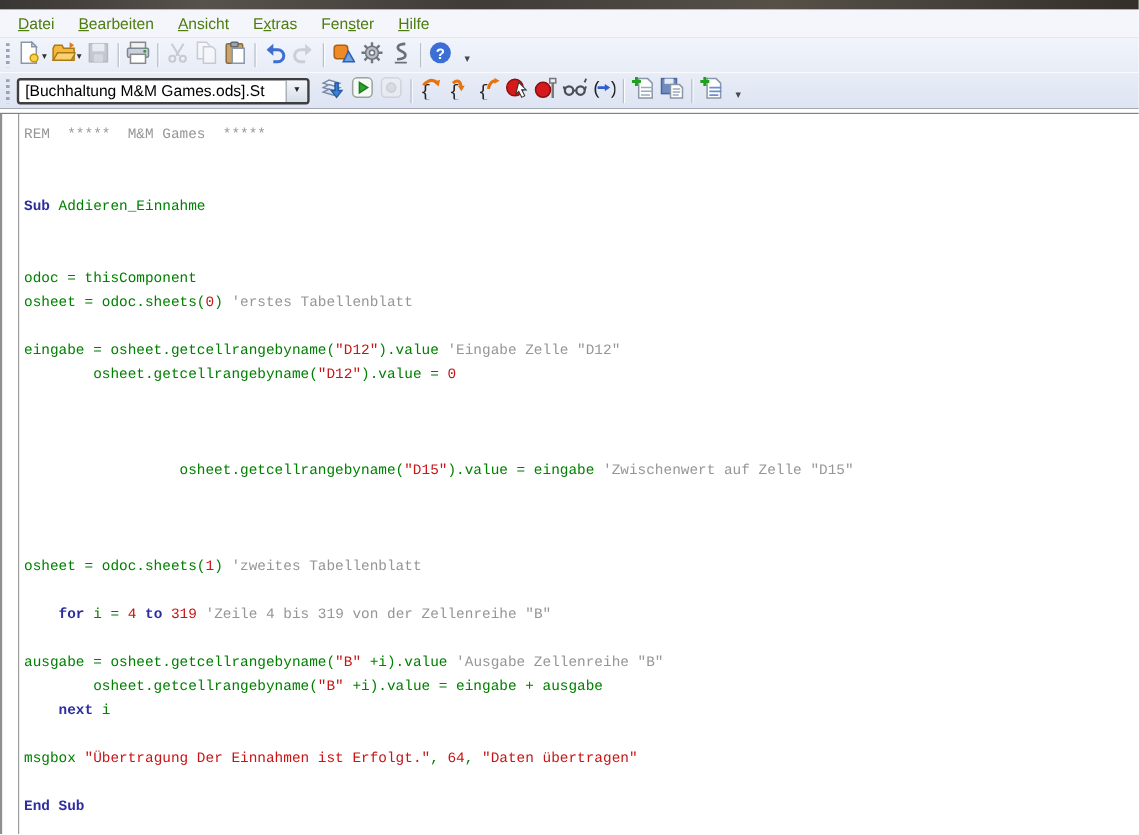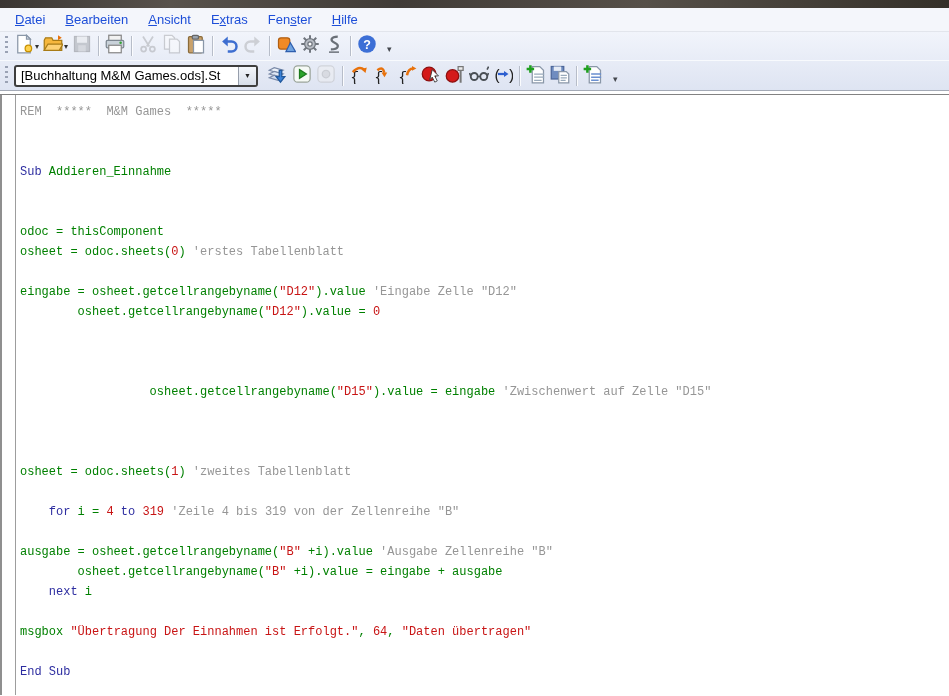--- a/index.html
+++ b/index.html
@@ -1,39 +1,39 @@
 <!DOCTYPE html>
 <html style="--kw: #2d2da0; --id: #008000; --num: #c81414; --str: #c81414; --cm: #969696;"><head>
 <meta charset="utf-8">
 <style>
   html,body{margin:0;padding:0;}
   body{width:949px;height:696px;overflow:hidden;font-family:"Liberation Sans",sans-serif;background:#fff;}
   .titlebar-strip{height:8px;background:linear-gradient(90deg,#3a3633,#58524c 18%,#403b37 42%,#565049 68%,#343029);}
   .menubar{height:23px;background:#f4f6fb;display:flex;align-items:center;padding-left:5px;border-bottom:1px solid #e2e5ec;}
-  .menu-item{padding:3px 10px;font-size:13px;color:#1d4ed8;cursor:default;}
+  .menu-item{padding:3px 10px;font-size:13px;color:#4d7c0f;cursor:default;}
   .menu-item u{text-decoration:underline;}
   .toolbars{background:linear-gradient(#f1f4fb,#dee4f2);border-bottom:1px solid #a4aab6;}
   .toolbar{height:28px;display:flex;align-items:center;padding:0 3px;}
   .toolbar.second{height:29px;border-top:1px solid #f8fafd;}
   .grip{width:3px;height:20px;margin:0 4px 0 2px;background:repeating-linear-gradient(#9aa2b4 0 2px,rgba(0,0,0,0) 2px 5px);}
   .tb-btn{width:24px;height:24px;display:flex;align-items:center;justify-content:center;border-radius:2px;}
   .tb-btn svg{width:20px;height:20px;}
   .tb-btn.disabled{opacity:.42;filter:grayscale(85%);}
   .dd{font-size:8px;color:#333;margin:0 2px 0 -1px;}
   .sep{width:1px;height:20px;background:#b7bdc9;box-shadow:1px 0 0 #fbfcfe;margin:0 4px;}
   .overflow{font-size:9px;color:#44484e;margin-left:5px;padding:6px 3px 0 3px;}
   .combo{display:flex;align-items:stretch;height:22px;width:244px;border:2px solid #3e3e3e;border-radius:3px;background:#fff;margin:0 8px 0 2px;overflow:hidden;box-sizing:border-box;}
   .combo-text{flex:1;font-size:13px;line-height:18px;padding:0 1px 0 5px;white-space:nowrap;overflow:hidden;color:#000;}
   .combo-btn{width:17px;background:linear-gradient(#f3f6fa,#d7dee9);border-left:1px solid #969eab;display:flex;align-items:center;justify-content:center;font-size:7px;color:#222;}
   .window-gap{height:3px;background:#fff;border-bottom:1px solid #828282;}
   .editor{display:flex;height:600px;background:#fff;border-left:2px solid #8f8f8f;box-sizing:border-box;}
   .gutter{width:13px;background:#fff;border-right:1px solid #9d9d9d;}
   .code{flex:1;padding:7px 0 0 4px;font-family:"Liberation Mono","DejaVu Sans Mono",monospace;font-size:12px;line-height:20px;white-space:pre;overflow:hidden;color:var(--id);}
   .cl{height:20px;}
-  .kw{color:var(--kw);}
+  .kw{color:var(--kw);font-weight:bold;}
   .id{color:var(--id);}
   .num{color:var(--num);}
   .str{color:var(--str);}
   .cm{color:var(--cm);}
 </style>
 </head>
 <body>
 
 <div class="titlebar-strip"></div>
 

